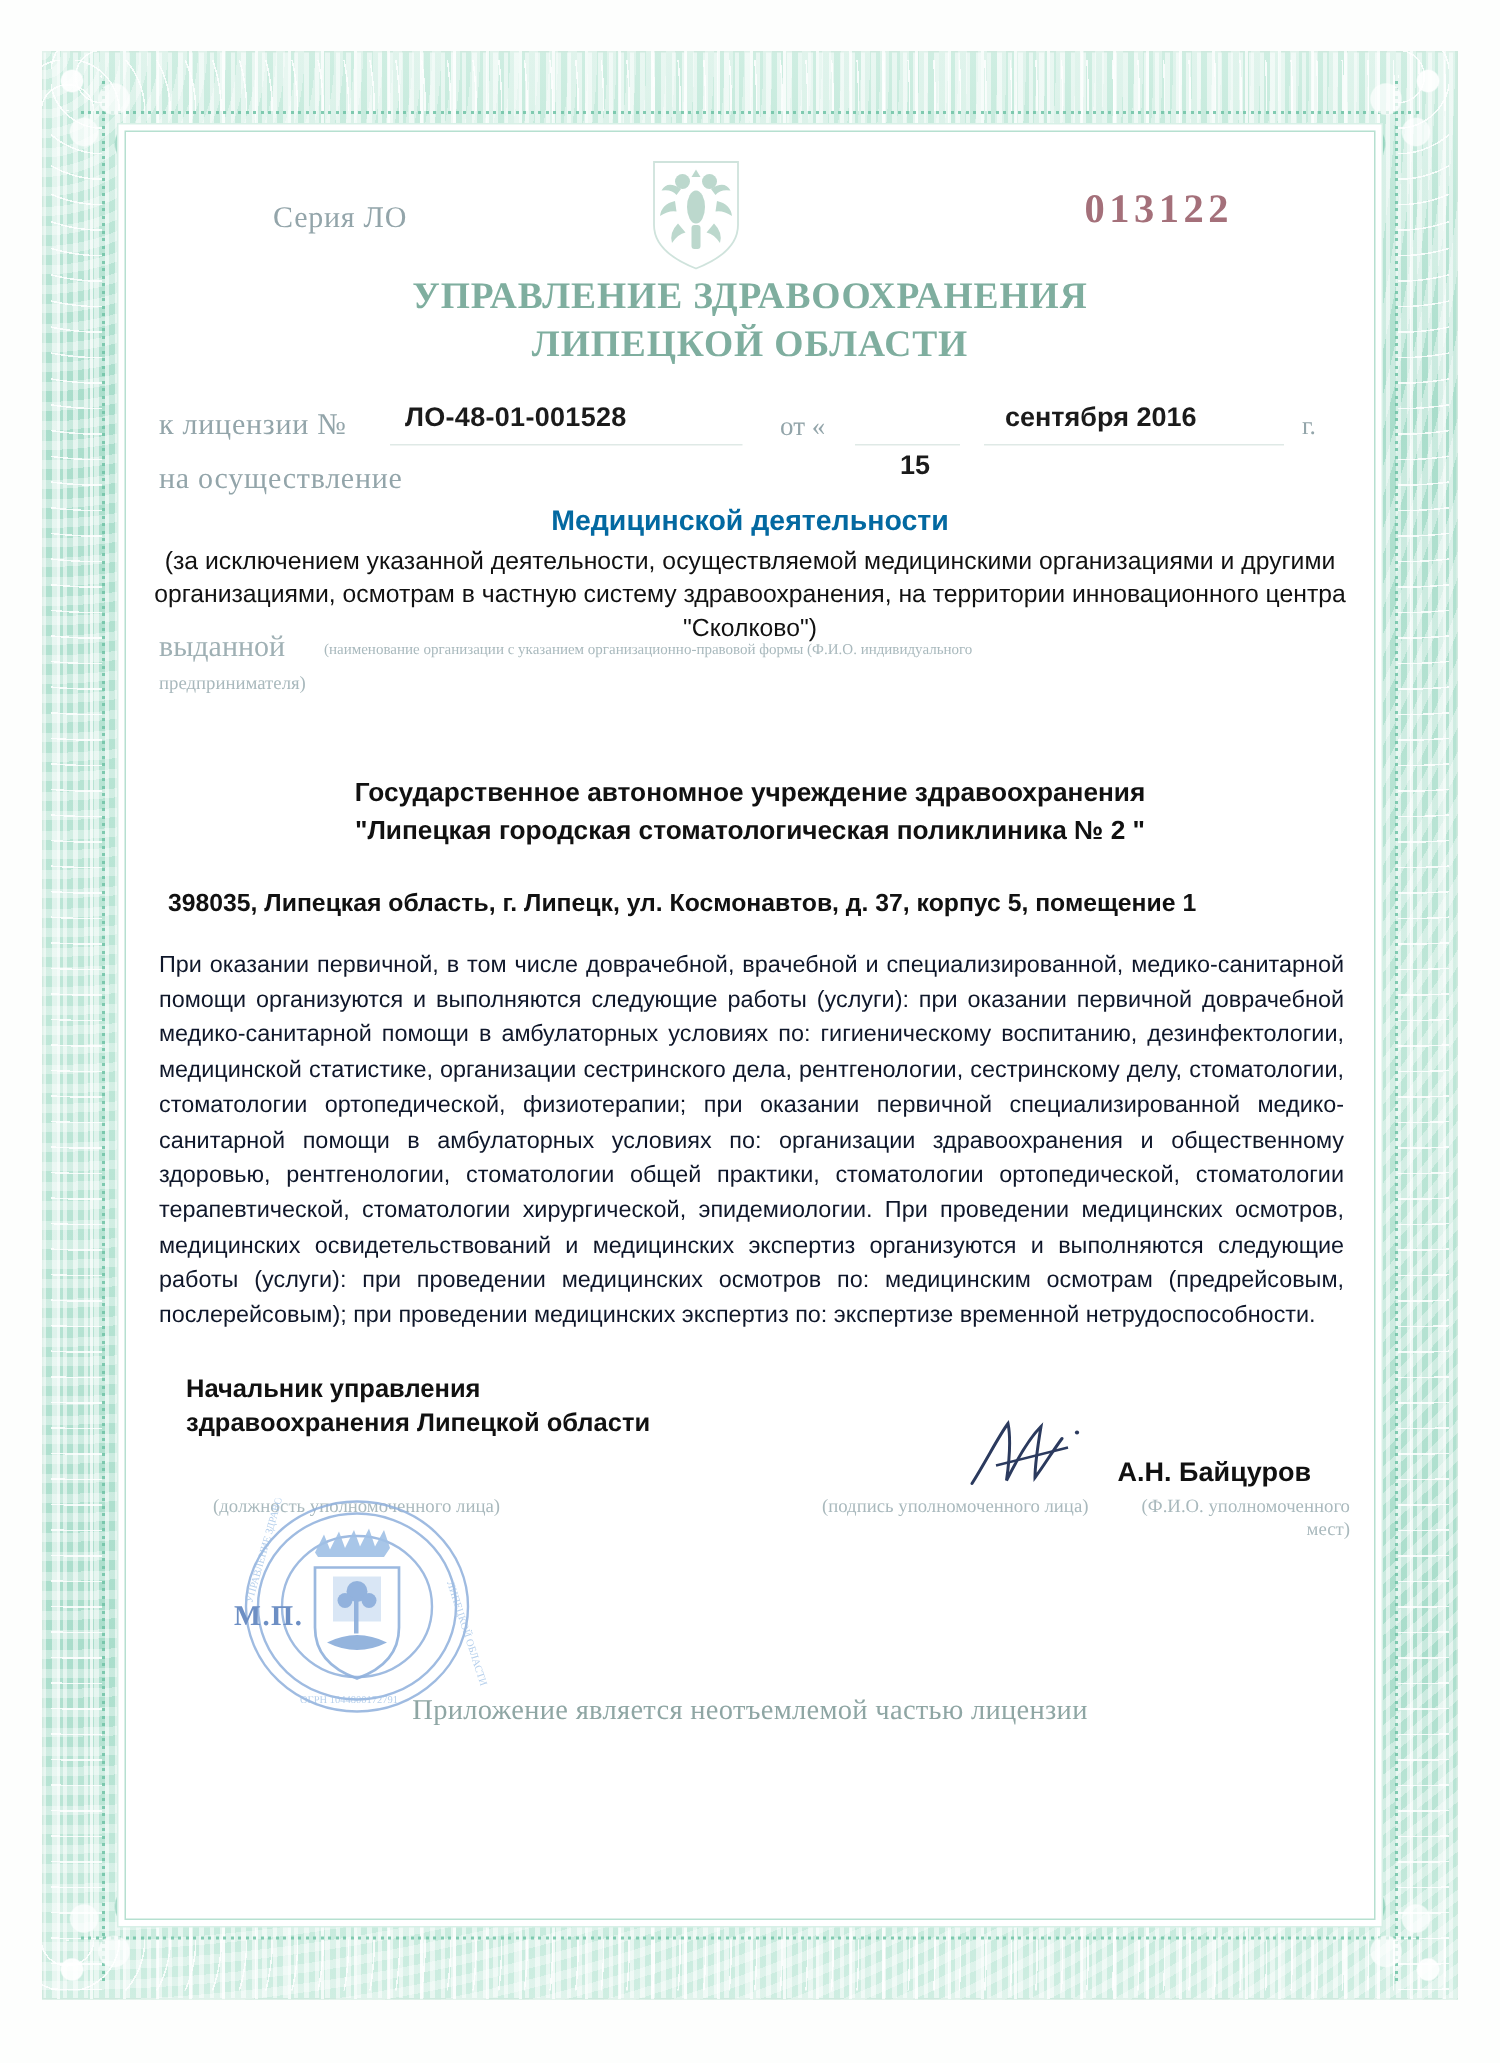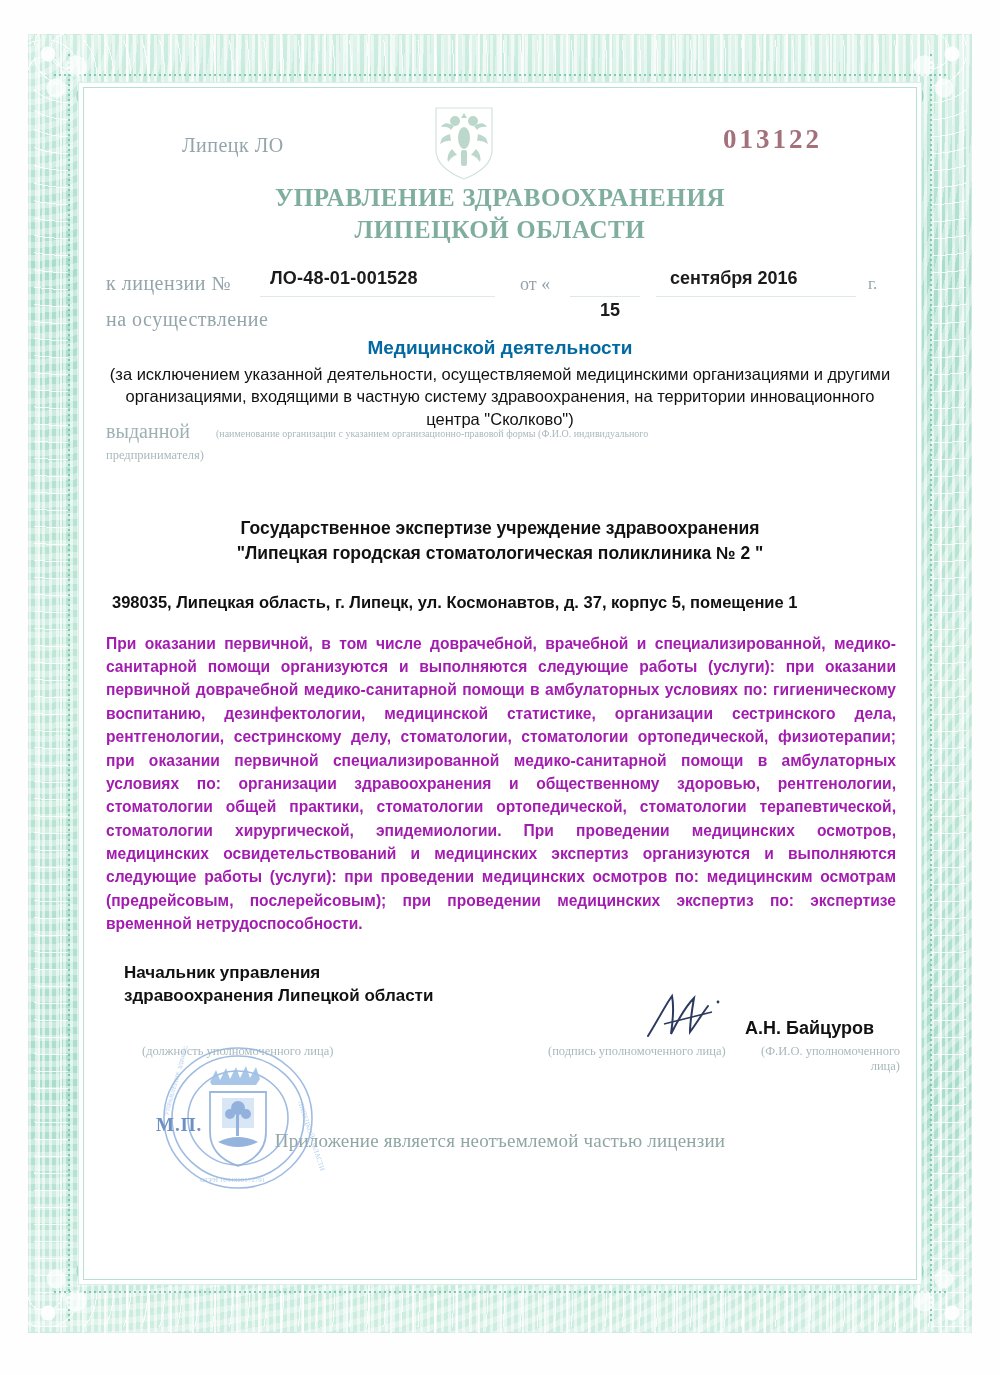--- a/index.html
+++ b/index.html
@@ -165,21 +165,21 @@
 
   .address{
     margin-top:26px;padding-left:12px;
     font-family:"Liberation Sans", sans-serif;
     font-weight:700;font-size:16.5px;color:#111;
   }
 
   .body-text{
     margin-top:20px;padding:0 4px 0 6px;
     font-family:"Liberation Sans", sans-serif;
-    font-weight:700;font-size:15.6px;line-height:1.5;color:#a21caf;
+    font-weight:400;font-size:15.6px;line-height:1.5;color:#0f172a;
     text-align:justify;text-justify:inter-word;
   }
 
   .sign-block{position:relative;margin-top:26px;height:96px;}
   .sign-title{
     position:absolute;left:24px;top:0;width:330px;
     font-family:"Liberation Sans", sans-serif;
     font-weight:700;font-size:17px;line-height:1.35;color:#111;
   }
   .sign-name{
@@ -231,21 +231,21 @@
   <div class="corner tl"></div>
   <div class="corner tr"></div>
   <div class="corner bl"></div>
   <div class="corner br"></div>
 
   <div class="frame-inner"></div>
 
   <div class="content">
 
     <div class="row-top">
-      <div class="serial-label pre-label">Липецк ЛО</div>
+      <div class="serial-label pre-label">Серия ЛО</div>
 
       <svg class="emblem" viewBox="0 0 68 78">
         <path d="M6 4 H62 V46 Q62 64 34 75 Q6 64 6 46 Z" fill="#ffffff" stroke="#cfe3dc" stroke-width="1.2"></path>
         <g fill="#bcd8cd">
           <ellipse cx="34" cy="34" rx="6" ry="11"></ellipse>
           <path d="M24 22 q-9 -6 -13 1 q7 -1 10 3 z"></path>
           <path d="M44 22 q9 -6 13 1 q-7 -1 -10 3 z"></path>
           <path d="M20 30 q-9 2 -10 10 q6 -4 11 -3 z"></path>
           <path d="M48 30 q9 2 10 10 q-6 -4 -11 -3 z"></path>
           <circle cx="25" cy="17" r="5"></circle>
@@ -278,31 +278,31 @@
       <span class="rule my-rule"></span>
       <span class="year-g">г.</span>
     </div>
 
     <div class="na-osush">
       <span class="pre-label">на осуществление</span>
     </div>
 
     <div class="activity">
       <div class="a-main">Медицинской деятельности</div>
-      <div class="a-sub overlay">(за исключением указанной деятельности, осуществляемой медицинскими организациями и другими организациями, входящими в частную систему здравоохранения, на территории инновационного центра "Сколково")</div>
+      <div class="a-sub overlay">(за исключением указанной деятельности, осуществляемой медицинскими организациями и другими организациями, осмотрам в частную систему здравоохранения, на территории инновационного центра "Сколково")</div>
     </div>
 
     <div class="issued-block">
       <span class="issued-word">выданной</span>
       <span class="issued-caption">(наименование организации с указанием организационно-правовой формы (Ф.И.О. индивидуального</span>
       <span class="issued-caption2">предпринимателя)</span>
     </div>
 
     <div class="holder">
-      <div>Государственное экспертизе учреждение здравоохранения</div>
+      <div>Государственное автономное учреждение здравоохранения</div>
       <div>"Липецкая городская стоматологическая поликлиника № 2 "</div>
     </div>
 
 
     <div class="address">398035, Липецкая область, г. Липецк, ул. Космонавтов, д. 37, корпус 5, помещение 1</div>
 
     <div class="body-text">При оказании первичной, в том числе доврачебной, врачебной и специализированной, медико-санитарной помощи организуются и выполняются следующие работы (услуги): при оказании первичной доврачебной медико-санитарной помощи в амбулаторных условиях по: гигиеническому воспитанию, дезинфектологии, медицинской статистике, организации сестринского дела, рентгенологии, сестринскому делу, стоматологии, стоматологии ортопедической, физиотерапии; при оказании первичной специализированной медико-санитарной помощи в амбулаторных условиях по: организации здравоохранения и общественному здоровью, рентгенологии, стоматологии общей практики, стоматологии ортопедической, стоматологии терапевтической, стоматологии хирургической, эпидемиологии. При проведении медицинских осмотров, медицинских освидетельствований и медицинских экспертиз организуются и выполняются следующие работы (услуги): при проведении медицинских осмотров по: медицинским осмотрам (предрейсовым, послерейсовым); при проведении медицинских экспертиз по: экспертизе временной нетрудоспособности.</div>
 
     <div class="sign-block">
       <div class="sign-title">Начальник управления здравоохранения Липецкой области</div>
@@ -311,21 +311,21 @@
         <path d="M8 46 C18 30, 26 14, 32 6 C34 16, 33 30, 31 44 C38 30, 46 16, 54 8
                  C52 20, 50 32, 50 42 C56 34, 62 24, 68 16" fill="none" stroke="#2b3a5e" stroke-width="2" stroke-linecap="round"></path>
         <path d="M24 34 C40 30, 56 26, 72 22" fill="none" stroke="#2b3a5e" stroke-width="1.6"></path>
         <circle cx="78" cy="12" r="1.4" fill="#2b3a5e"></circle>
       </svg>
 
       <div class="sign-name">А.Н. Байцуров</div>
 
       <span class="cap cap-post">(должность уполномоченного лица)</span>
       <span class="cap cap-sign">(подпись уполномоченного лица)</span>
-      <span class="cap cap-fio">(Ф.И.О. уполномоченного лица)</span>
+      <span class="cap cap-fio">(Ф.И.О. уполномоченного мест)</span>
 
       <svg class="seal" viewBox="0 0 180 150">
         <g fill="none" stroke="#8fb0dc" stroke-width="1.6" opacity=".85">
           <ellipse cx="90" cy="72" rx="74" ry="70"></ellipse>
           <ellipse cx="90" cy="72" rx="66" ry="62"></ellipse>
           <ellipse cx="90" cy="72" rx="50" ry="47"></ellipse>
         </g>
         <g fill="#9ec0e6" opacity=".9">
           <path d="M62 36 l6 -12 4 10 6 -12 4 11 6 -12 4 11 6 -12 4 12 6 -11 4 12
                    l-4 6 h-44 z"></path>

